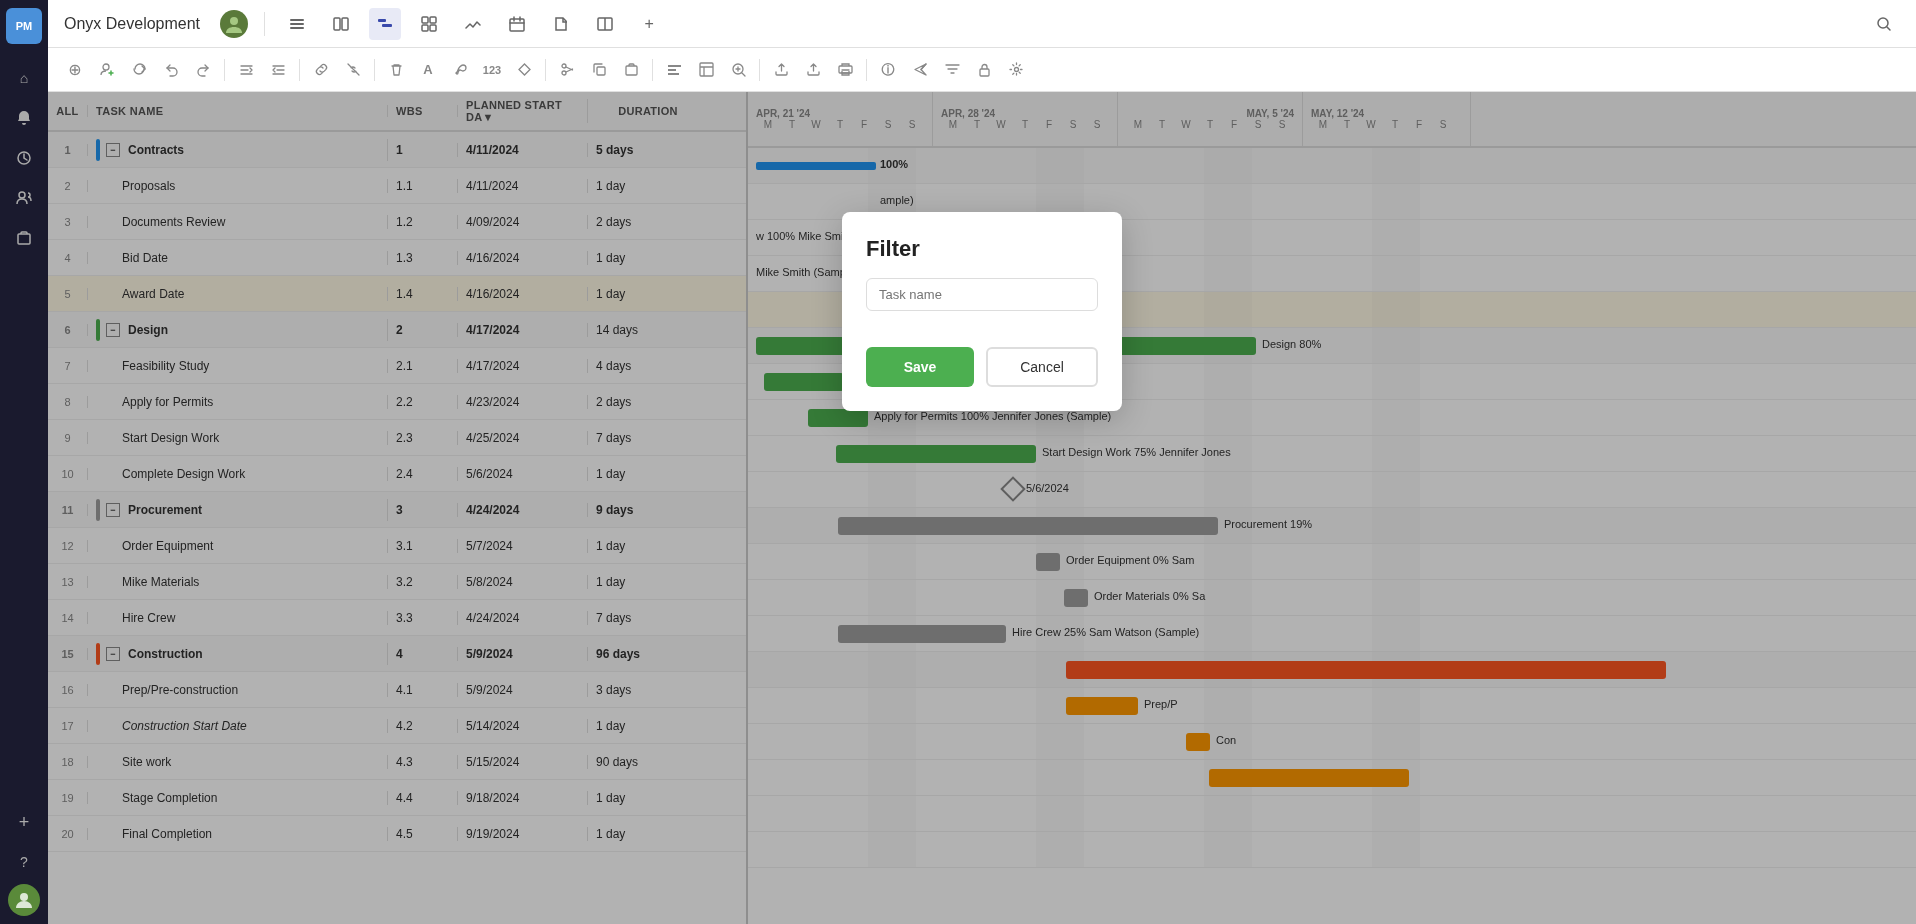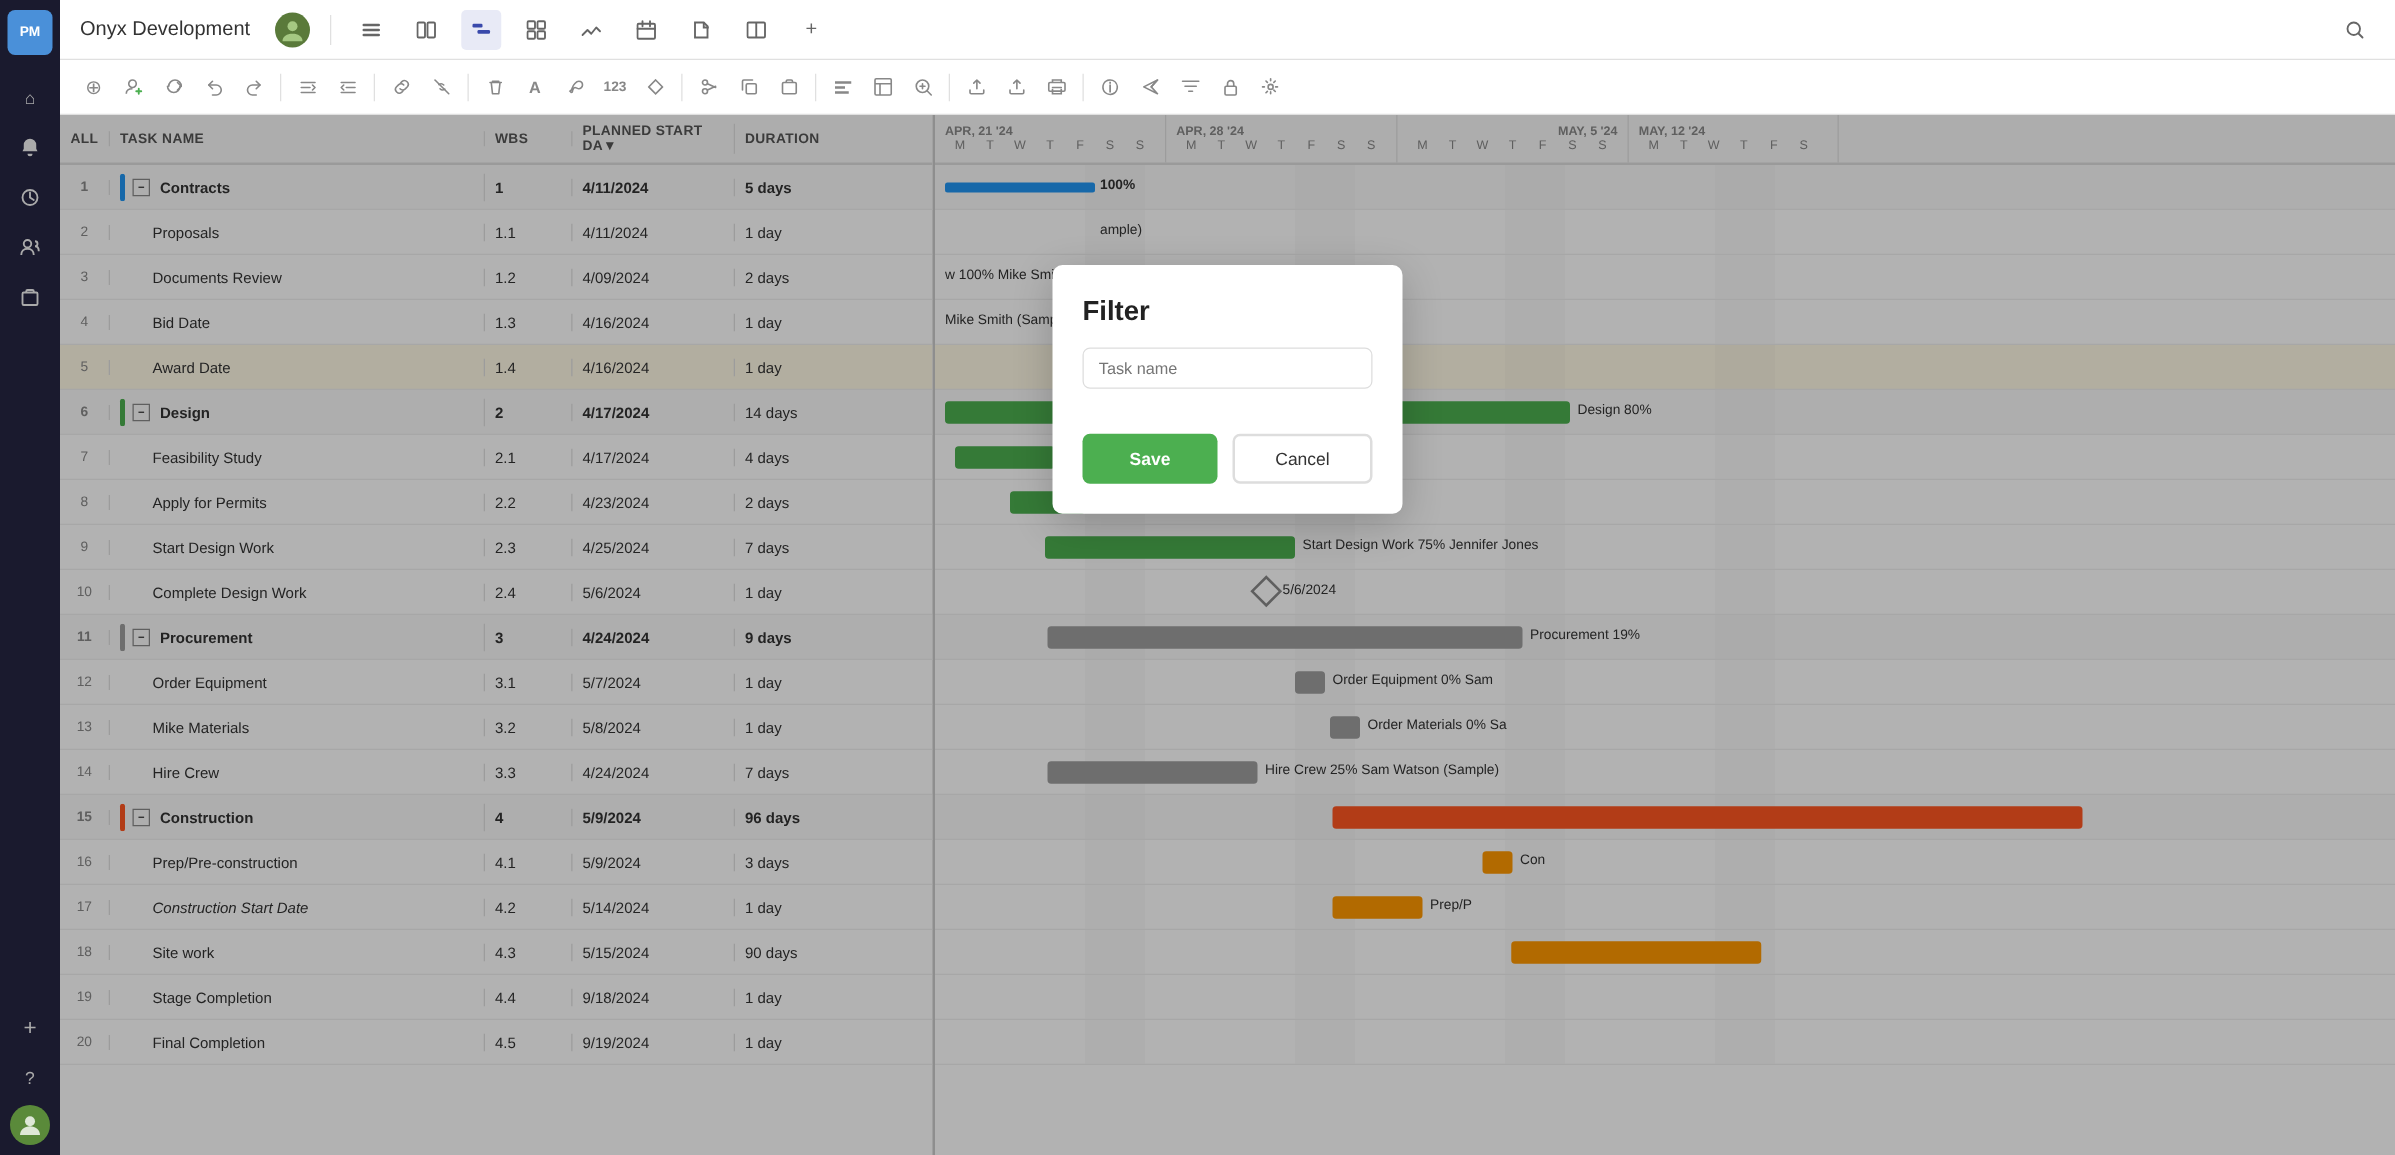--- a/index.html
+++ b/index.html
@@ -37,21 +37,21 @@
     .content-area { flex: 1; display: flex; position: relative; overflow: hidden; }
     
     
     .gantt-table { width: 700px; min-width: 700px; border-right: 2px solid #ccc; overflow-y: auto; overflow-x: hidden; background: #fff; }
     
     .table-header { display: flex; background: #f8f8f8; border-bottom: 2px solid #ddd; height: 40px; align-items: center; font-weight: 600; font-size: 11px; color: #555; text-transform: uppercase; letter-spacing: 0.3px; position: sticky; top: 0; z-index: 10; }
     .col-all { width: 40px; min-width: 40px; text-align: center; padding: 0 4px; border-right: 1px solid #e0e0e0; }
     .col-name { width: 300px; min-width: 300px; padding: 0 8px; border-right: 1px solid #e0e0e0; }
     .col-wbs { width: 70px; min-width: 70px; padding: 0 8px; border-right: 1px solid #e0e0e0; }
     .col-start { width: 130px; min-width: 130px; padding: 0 8px; border-right: 1px solid #e0e0e0; }
-    .col-duration { width: 120px; min-width: 120px; padding: 0 8px; }
+    .col-duration { width: 120px; min-width: 120px; padding: 0 8px; text-align: center; }
 
     .table-row { display: flex; align-items: center; height: 36px; border-bottom: 1px solid #f0f0f0; }
     .table-row.group-row { background: #fafafa; font-weight: 700; }
     .table-row.highlighted { background: #fff9e6; }
 
     .cell { overflow: hidden; text-overflow: ellipsis; white-space: nowrap; font-size: 12px; color: #333; }
     .cell-all { width: 40px; min-width: 40px; text-align: center; border-right: 1px solid #e0e0e0; color: #888; font-size: 11px; }
     .cell-name { width: 300px; min-width: 300px; padding: 0 8px; border-right: 1px solid #e0e0e0; display: flex; align-items: center; gap: 4px; }
     .cell-wbs { width: 70px; min-width: 70px; padding: 0 8px; border-right: 1px solid #e0e0e0; }
     .cell-start { width: 130px; min-width: 130px; padding: 0 8px; border-right: 1px solid #e0e0e0; }
@@ -67,21 +67,21 @@
     .filter-search { width: 100%; padding: 8px 12px; border: 1px solid #ddd; border-radius: 6px; font-size: 13px; color: #999; margin-bottom: 16px; outline: none; }
     .filter-actions { display: flex; gap: 12px; margin-top: 20px; }
     .btn-save { flex: 1; padding: 10px; background: #4caf50; color: #fff; border: none; border-radius: 6px; font-size: 14px; font-weight: 600; cursor: pointer; }
     .btn-cancel { flex: 1; padding: 10px; background: #fff; color: #333; border: 2px solid #ddd; border-radius: 6px; font-size: 14px; font-weight: 500; cursor: pointer; }
 
     
     .gantt-body { position: relative; min-height: 720px; }
     .gantt-row { height: 36px; border-bottom: 1px solid #f0f0f0; position: relative; display: flex; align-items: center; }
     
     
-    .date-header { height: 40px; display: flex; background: #f8f8f8; border-bottom: 2px solid #ddd; align-items: stretch; }
+    .date-header { height: 56px; display: flex; background: #f8f8f8; border-bottom: 2px solid #ddd; align-items: stretch; }
     .date-range-cell { display: flex; flex-direction: column; justify-content: center; border-right: 1px solid #e0e0e0; padding: 0 8px; min-width: 160px; }
     .date-range-top { font-size: 10px; color: #888; font-weight: 600; }
     .date-range-days { display: flex; }
     .day-cell { width: 24px; text-align: center; font-size: 10px; color: #888; }
   </style>
 </head>
 <body>
 
 <div class="app-container">
 
@@ -777,32 +777,32 @@
               </div>
               <div style="position: absolute; left: 318px; height: 18px; width: 600px; background: rgb(255, 87, 34); border-radius: 3px; top: 9px;"></div>
             </div>
             <div class="gantt-row" style="border-bottom: 1px solid rgb(240, 240, 240);">
               <div style="position: absolute; inset: 0px; pointer-events: none;">
                 <div style="position: absolute; top: 0px; bottom: 0px; width: 48px; left: 120px; background: rgba(0, 0, 0, 0.02);"></div>
                 <div style="position: absolute; top: 0px; bottom: 0px; width: 48px; left: 288px; background: rgba(0, 0, 0, 0.02);"></div>
                 <div style="position: absolute; top: 0px; bottom: 0px; width: 48px; left: 456px; background: rgba(0, 0, 0, 0.02);"></div>
                 <div style="position: absolute; top: 0px; bottom: 0px; width: 48px; left: 624px; background: rgba(0, 0, 0, 0.02);"></div>
               </div>
+              <div style="position: absolute; left: 318px; height: 18px; width: 72px; background: rgb(255, 152, 0); border-radius: 3px; top: 9px;"></div>
+              <span style="position: absolute; left: 396px; top: 10px; font-size: 11px; color: rgb(51, 51, 51); white-space: nowrap; font-weight: 500;">Prep/P</span>
+            </div>
+            <div class="gantt-row" style="border-bottom: 1px solid rgb(240, 240, 240);">
+              <div style="position: absolute; inset: 0px; pointer-events: none;">
+                <div style="position: absolute; top: 0px; bottom: 0px; width: 48px; left: 120px; background: rgba(0, 0, 0, 0.02);"></div>
+                <div style="position: absolute; top: 0px; bottom: 0px; width: 48px; left: 288px; background: rgba(0, 0, 0, 0.02);"></div>
+                <div style="position: absolute; top: 0px; bottom: 0px; width: 48px; left: 456px; background: rgba(0, 0, 0, 0.02);"></div>
+                <div style="position: absolute; top: 0px; bottom: 0px; width: 48px; left: 624px; background: rgba(0, 0, 0, 0.02);"></div>
+              </div>
               <div style="position: absolute; left: 438px; height: 18px; width: 24px; background: rgb(255, 152, 0); border-radius: 3px; top: 9px;"></div>
               <span style="position: absolute; left: 468px; top: 10px; font-size: 11px; color: rgb(51, 51, 51); white-space: nowrap; font-weight: 500;">Con</span>
-            </div>
-            <div class="gantt-row" style="border-bottom: 1px solid rgb(240, 240, 240);">
-              <div style="position: absolute; inset: 0px; pointer-events: none;">
-                <div style="position: absolute; top: 0px; bottom: 0px; width: 48px; left: 120px; background: rgba(0, 0, 0, 0.02);"></div>
-                <div style="position: absolute; top: 0px; bottom: 0px; width: 48px; left: 288px; background: rgba(0, 0, 0, 0.02);"></div>
-                <div style="position: absolute; top: 0px; bottom: 0px; width: 48px; left: 456px; background: rgba(0, 0, 0, 0.02);"></div>
-                <div style="position: absolute; top: 0px; bottom: 0px; width: 48px; left: 624px; background: rgba(0, 0, 0, 0.02);"></div>
-              </div>
-              <div style="position: absolute; left: 318px; height: 18px; width: 72px; background: rgb(255, 152, 0); border-radius: 3px; top: 9px;"></div>
-              <span style="position: absolute; left: 396px; top: 10px; font-size: 11px; color: rgb(51, 51, 51); white-space: nowrap; font-weight: 500;">Prep/P</span>
             </div>
             <div class="gantt-row" style="border-bottom: 1px solid rgb(240, 240, 240);">
               <div style="position: absolute; inset: 0px; pointer-events: none;">
                 <div style="position: absolute; top: 0px; bottom: 0px; width: 48px; left: 120px; background: rgba(0, 0, 0, 0.02);"></div>
                 <div style="position: absolute; top: 0px; bottom: 0px; width: 48px; left: 288px; background: rgba(0, 0, 0, 0.02);"></div>
                 <div style="position: absolute; top: 0px; bottom: 0px; width: 48px; left: 456px; background: rgba(0, 0, 0, 0.02);"></div>
                 <div style="position: absolute; top: 0px; bottom: 0px; width: 48px; left: 624px; background: rgba(0, 0, 0, 0.02);"></div>
               </div>
               <div style="position: absolute; left: 461px; height: 18px; width: 200px; background: rgb(255, 152, 0); border-radius: 3px; top: 9px;"></div>
             </div>

